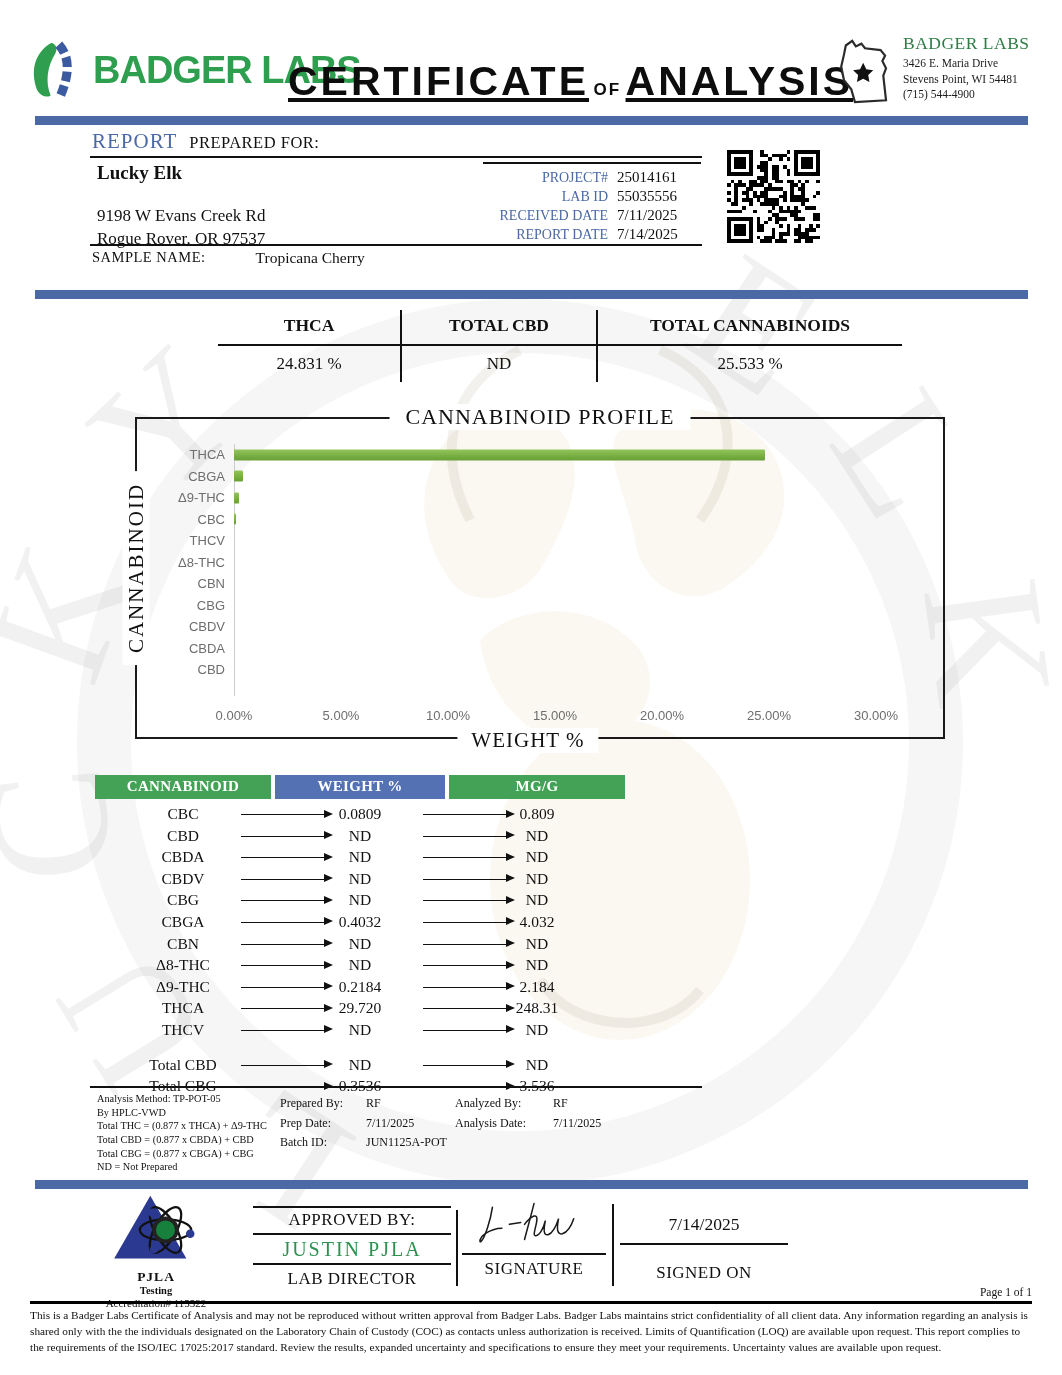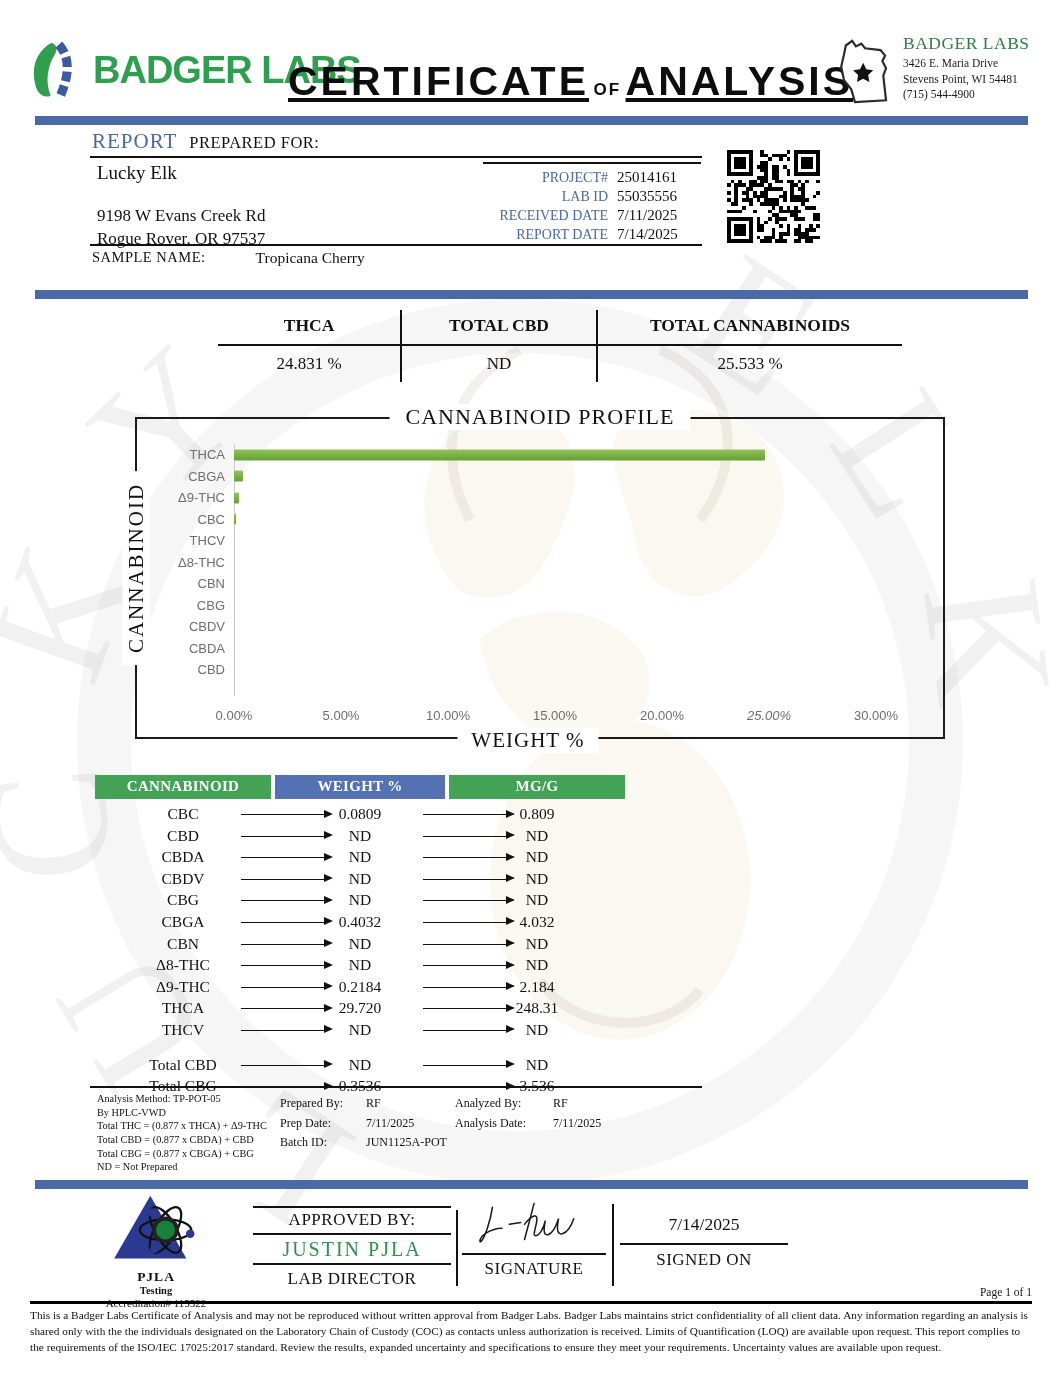--- a/index.html
+++ b/index.html
@@ -24,21 +24,21 @@
   .lab-card-line{font-size:11.5px;line-height:1.35;color:#1c1c1c;}
 
   .bluebar{position:absolute;left:35px;width:993px;height:9px;background:#4a69a5;}
 
   
   .report-heading{position:absolute;left:92px;top:129px;white-space:nowrap;}
   .rh-blue{color:#4a69a5;font-size:21px;letter-spacing:1px;}
   .rh-black{font-size:16.5px;letter-spacing:.5px;margin-left:8px;}
   .rule{position:absolute;background:#111;height:2px;}
   .client{position:absolute;left:97px;top:162px;}
-  .client-name{font-size:19px;font-weight:normal;}
+  .client-name{font-size:19px;font-weight:bold;}
   .client-addr{font-size:17px;line-height:1.38;margin-top:20px;}
   .meta{position:absolute;left:483px;top:162px;width:218px;border-top:2px solid #111;padding:4px 0 0 0;}
   .meta-row{display:flex;line-height:19px;}
   .meta-label{flex:1;text-align:right;color:#4a69a5;font-size:14px;}
   .meta-value{width:84px;text-align:left;margin-left:9px;font-size:15px;}
   .qr{position:absolute;left:727px;top:150px;width:93px;height:93px;background:#fff;}
   .sample{position:absolute;left:92px;top:249px;display:flex;}
   .sample-label{font-size:14.5px;letter-spacing:.5px;}
   .sample-value{margin-left:50px;font-size:15.5px;}
 
@@ -105,21 +105,21 @@
   .ap-label{font-size:17px;letter-spacing:.5px;border-top:2px solid #111;border-bottom:2px solid #111;
             padding:2px 0 3px;}
   .ap-name{color:#2e9150;font-size:20px;letter-spacing:2px;padding:3px 0 2px;border-bottom:2px solid #111;}
   .ap-role{font-size:17px;padding-top:4px;letter-spacing:.5px;}
   .vdiv{position:absolute;width:2px;background:#111;}
   .sig{position:absolute;left:462px;top:1196px;width:144px;text-align:center;}
   .sig-line{border-top:2px solid #111;margin-top:1px;}
   .sig-label{font-size:17px;padding-top:4px;letter-spacing:.5px;}
   .signed{position:absolute;left:620px;top:1214px;width:168px;text-align:center;}
   .signed-date{font-size:17.5px;padding-bottom:8px;border-bottom:2px solid #111;}
-  .signed-label{font-size:17px;padding-top:5px;letter-spacing:.5px;}
+  .signed-label{font-size:17px;padding-top:18px;letter-spacing:.5px;}
 
   .page-num{position:absolute;right:30px;top:1286px;font-size:11.5px;text-align:center;}
   .bottom-rule{position:absolute;left:30px;top:1301px;width:1002px;height:3px;background:#000;}
   .disclaimer{position:absolute;left:30px;top:1307px;width:1002px;font-size:11.3px;line-height:1.42;}
 </style>
 </head>
 <body>
 
 <div class="page">
 
@@ -504,21 +504,21 @@
         <div class="crow">
             <span class="clab">CBD</span>
             <span class="cbarwrap"></span>
           </div>
       </div>
       <span class="xtick" style="left:97px;">0.00%</span>
       <span class="xtick" style="left:204px;margin-top:28px;">5.00%</span>
       <span class="xtick" style="left:311px;">10.00%</span>
       <span class="xtick" style="left:418px;">15.00%</span>
       <span class="xtick" style="left:525px;">20.00%</span>
-      <span class="xtick" style="left:632px;font-style:italic;">25.00%</span>
+      <span class="xtick" style="left:632px;">25.00%</span>
       <span class="xtick" style="left:739px;">30.00%</span>
       <div class="chart-xlab">WEIGHT %</div>
     </div>
 
     <div class="dtable">
       <div class="th-row">
         <div class="th th-green">CANNABINOID</div>
         <div class="th th-blue">WEIGHT %</div>
         <div class="th th-green">MG/G</div>
       </div>

